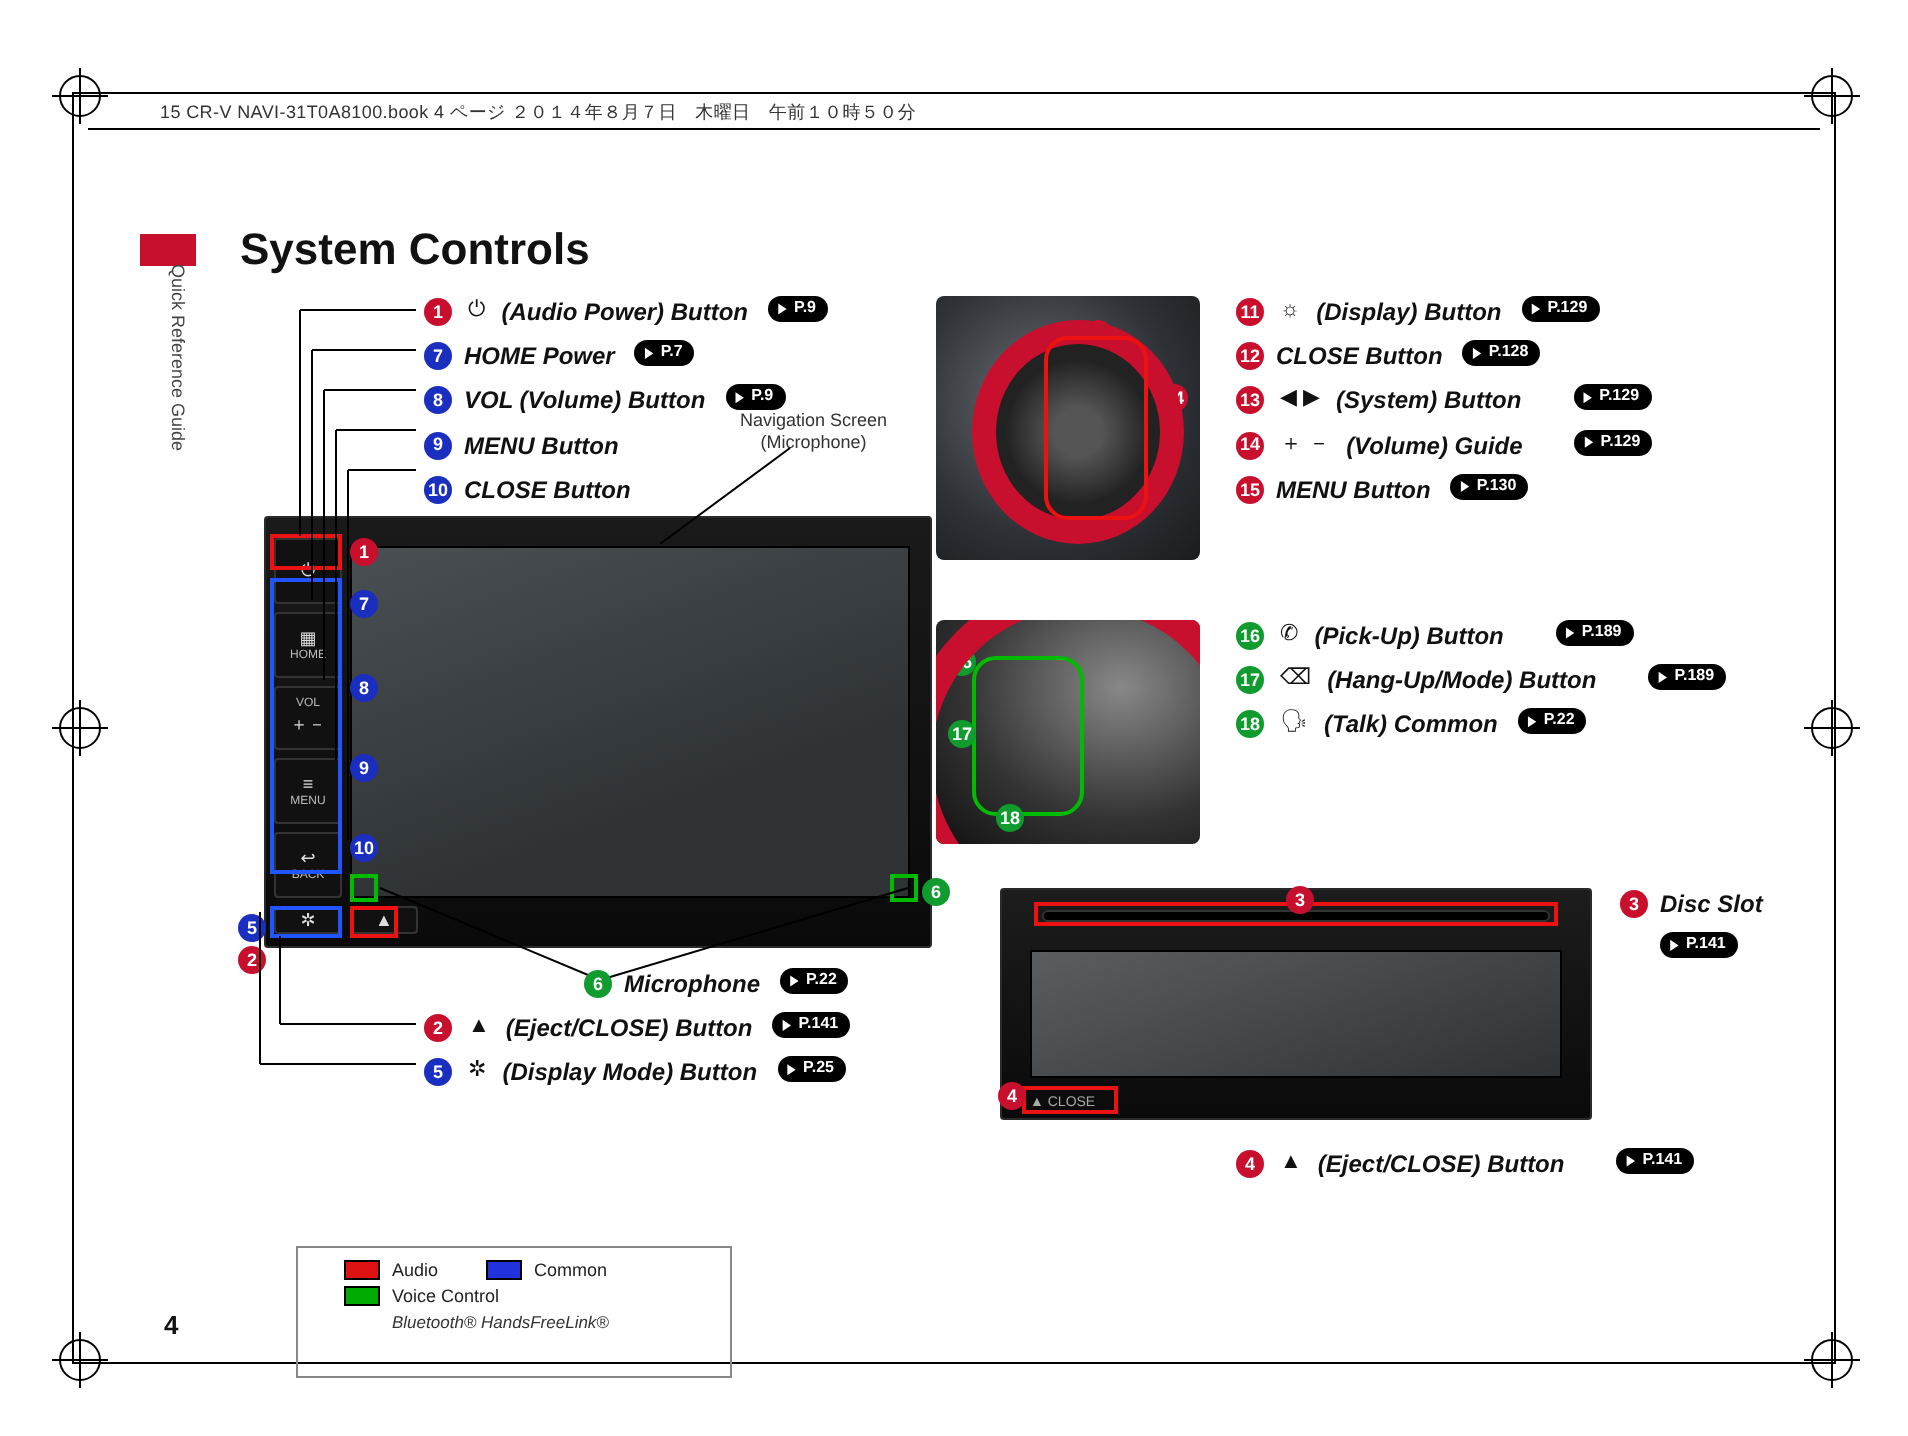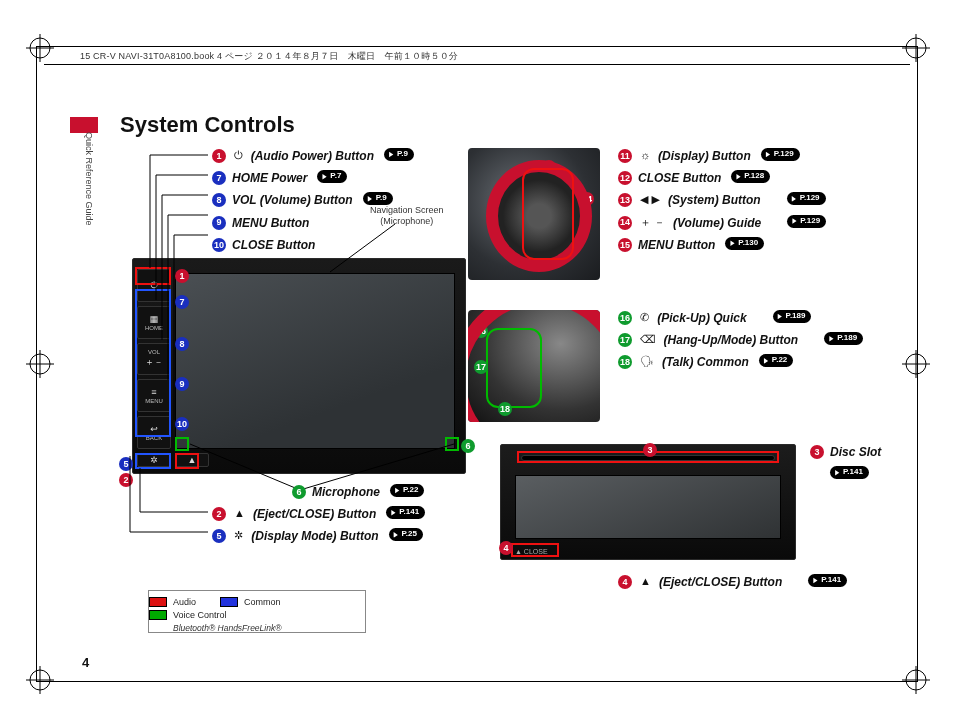--- a/index.html
+++ b/index.html
@@ -104,22 +104,22 @@
   .wheel-b::after{content:"";position:absolute;top:-20px;right:-30px;width:150px;height:150px;border-radius:50%;border:14px solid #c8102e;}
   .disc-unit {
     position: absolute; top: 444px; left: 500px; width: 296px; height: 116px;
     background: linear-gradient(180deg,#1c1c1c,#0a0a0a); border:1px solid #2a2a2a; border-radius:2px;
   }
   .disc-slot { position: absolute; top: 10px; left: 20px; right: 20px; height: 6px; background: #000; border-radius: 3px; border:1px solid #333;}
   .disc-screen { position: absolute; top: 30px; left: 14px; right: 14px; bottom: 20px; background: linear-gradient(160deg,#5a5e61,#2f3234); border:1px solid #000;}
   .disc-close { position: absolute; bottom: 4px; left: 14px; color:#aaa; font-size:7px;}
   
   .legend {
-    position: absolute; top: 590px; left: 148px; width: 218px; height: 43px;
-    border: 1px solid #888; padding: 6px 0; font-size: 9px; color: #222;
+    position: absolute; top: 623px; left: 148px; width: 218px; height: 66px;
+    border: 1px solid #888; padding: 6px 23px; font-size: 9px; color: #222;
   }
   .legend-row { display: flex; align-items: center; gap: 6px; margin-bottom: 3px;}
   .sw { width: 18px; height: 10px; border:1px solid #000;}
   .sw-red{background:#d11;} .sw-blue{background:#23d;} .sw-green{background:#0a0;}
   .legend .sub { font-style: italic; font-size: 8.5px; margin-left: 24px; color:#333;}
   
   .leader-group line { stroke: #000; stroke-width: 1; }
 </style>
 </head>
 <body>
@@ -342,21 +342,21 @@
   <div class="hl hl-green" style="top:18px;left:18px;width:56px;height:80px;border-radius:12px"></div>
   <span class="callout-num b-green" style="top:14px;left:6px">16</span>
   <span class="callout-num b-green" style="top:50px;left:6px">17</span>
   <span class="callout-num b-green" style="top:92px;left:30px">18</span>
 </div>
 
 <div class="right-list-b">
   <div class="item" style="flex-wrap:wrap">
     <span class="badge b-green">16</span>
     <span class="icon-glyph">✆</span>
-    <span class="txt">(Pick-Up) Quick</span>
+    <span class="txt">(Pick-Up) Button</span>
     <span class="page-ref" style="margin-left:20px">P.189</span>
   </div>
   <div class="item" style="flex-wrap:wrap">
     <span class="badge b-green">17</span>
     <span class="icon-glyph">⌫</span>
     <span class="txt">(Hang-Up/Mode) Button</span>
     <span class="page-ref" style="margin-left:20px">P.189</span>
   </div>
   <div class="item">
     <span class="badge b-green">18</span>

